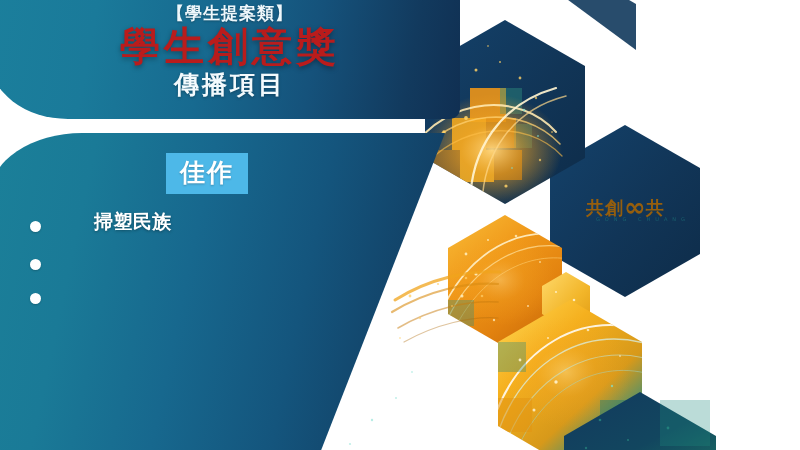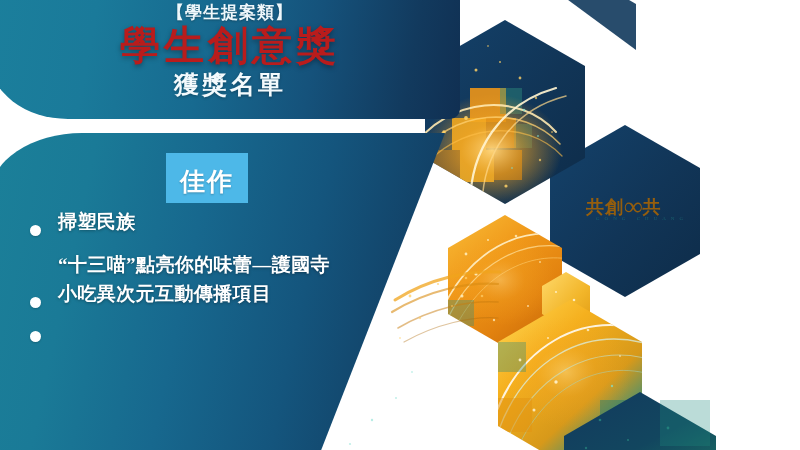--- a/index.html
+++ b/index.html
@@ -1,20 +1,20 @@
 <!DOCTYPE html>
 <html><head>
 <meta charset="utf-8">
 <style>
   html,body{margin:0;padding:0;}
   body{
     width:800px;height:450px;overflow:hidden;background:#ffffff;
     font-family:"DejaVu Sans","Liberation Sans",sans-serif;
   }
-  #stage{position:relative;width:800px;height:450px;overflow:hidden;background:#fff;font-family:Liberation Serif, serif;}
+  #stage{position:relative;width:800px;height:450px;overflow:hidden;background:#fff;}
 
   
   .art{position:absolute;inset:0;pointer-events:none;}
 
   
   .header-band{
     position:absolute;left:-10px;top:0;width:470px;height:119px;
     background:linear-gradient(100deg,#1b7f9c 0%,#1a7a9a 22%,#176a90 45%,#15527b 68%,#123a5e 88%,#102f52 100%);
     border-bottom-left-radius:78px 60px;
     border-bottom-right-radius:10px;
@@ -46,30 +46,30 @@
     z-index:4;
     -webkit-clip-path:polygon(0 0, 455px 0, 330px 320px, 0 320px);
     clip-path:polygon(0 0, 455px 0, 330px 320px, 0 320px);
   }
 
   
   .badge{
     position:absolute;left:166px;top:153px;z-index:8;
     background:#4db8e8;color:#ffffff;
     font-size:25px;line-height:25px;font-weight:700;letter-spacing:2px;
-    padding:16px 14px 9px 14px;
+    padding:7px 14px 9px 14px;
     text-shadow:0 1px 2px rgba(0,0,0,.25);
   }
 
   
   .award-list{
     position:absolute;left:30px;top:207px;width:480px;z-index:8;
     color:#ffffff;
   }
-  .award-item{display:flex;align-items:flex-end;margin-bottom:14px;}
+  .award-item{display:flex;align-items:center;margin-bottom:14px;gap:36px;}
   .bullet{
     flex:0 0 auto;width:11px;height:11px;border-radius:50%;
     background:#ffffff;margin-top:9px;margin-right:17px;
     box-shadow:0 1px 2px rgba(0,0,0,.2);
   }
   .award-text{
     font-size:19px;line-height:29px;font-weight:700;letter-spacing:.4px;
     color:#ffffff;text-shadow:0 1px 3px rgba(0,0,0,.35);
     white-space:pre-line;
   }
@@ -299,36 +299,34 @@
           <circle cx="368" cy="210" r="1.1" opacity=".4"></circle>
         <circle cx="300" cy="230" r="0.9" opacity=".3"></circle>
       </g>
     </g>
   </svg>
 
   <div class="header-band"></div>
   <div class="header-text">
     <div class="kicker">【學生提案類】</div>
     <div class="main-title">學生創意獎</div>
-    <div class="sub-title">獲獎名單</div>
+    <div class="sub-title">傳播項目</div>
   </div>
 
   <div class="body-panel"></div>
 
   <div class="badge">佳作</div>
 
   <div class="award-list">
     <div class="award-item">
       <span class="bullet"></span>
       <span class="award-text">掃塑民族</span>
     </div>
     <div class="award-item">
       <span class="bullet"></span>
-      <span class="award-text">“十三喵”點亮你的味蕾—護國寺
-小吃異次元互動傳播項目</span>
     </div>
     <div class="award-item">
       <span class="bullet"></span>
     </div>
   </div>
 
   <div class="watermark">
     <span>共創</span><span class="inf">∞</span><span>共</span>
   </div>
   <div class="watermark-sub">GONG CHUANG</div>

